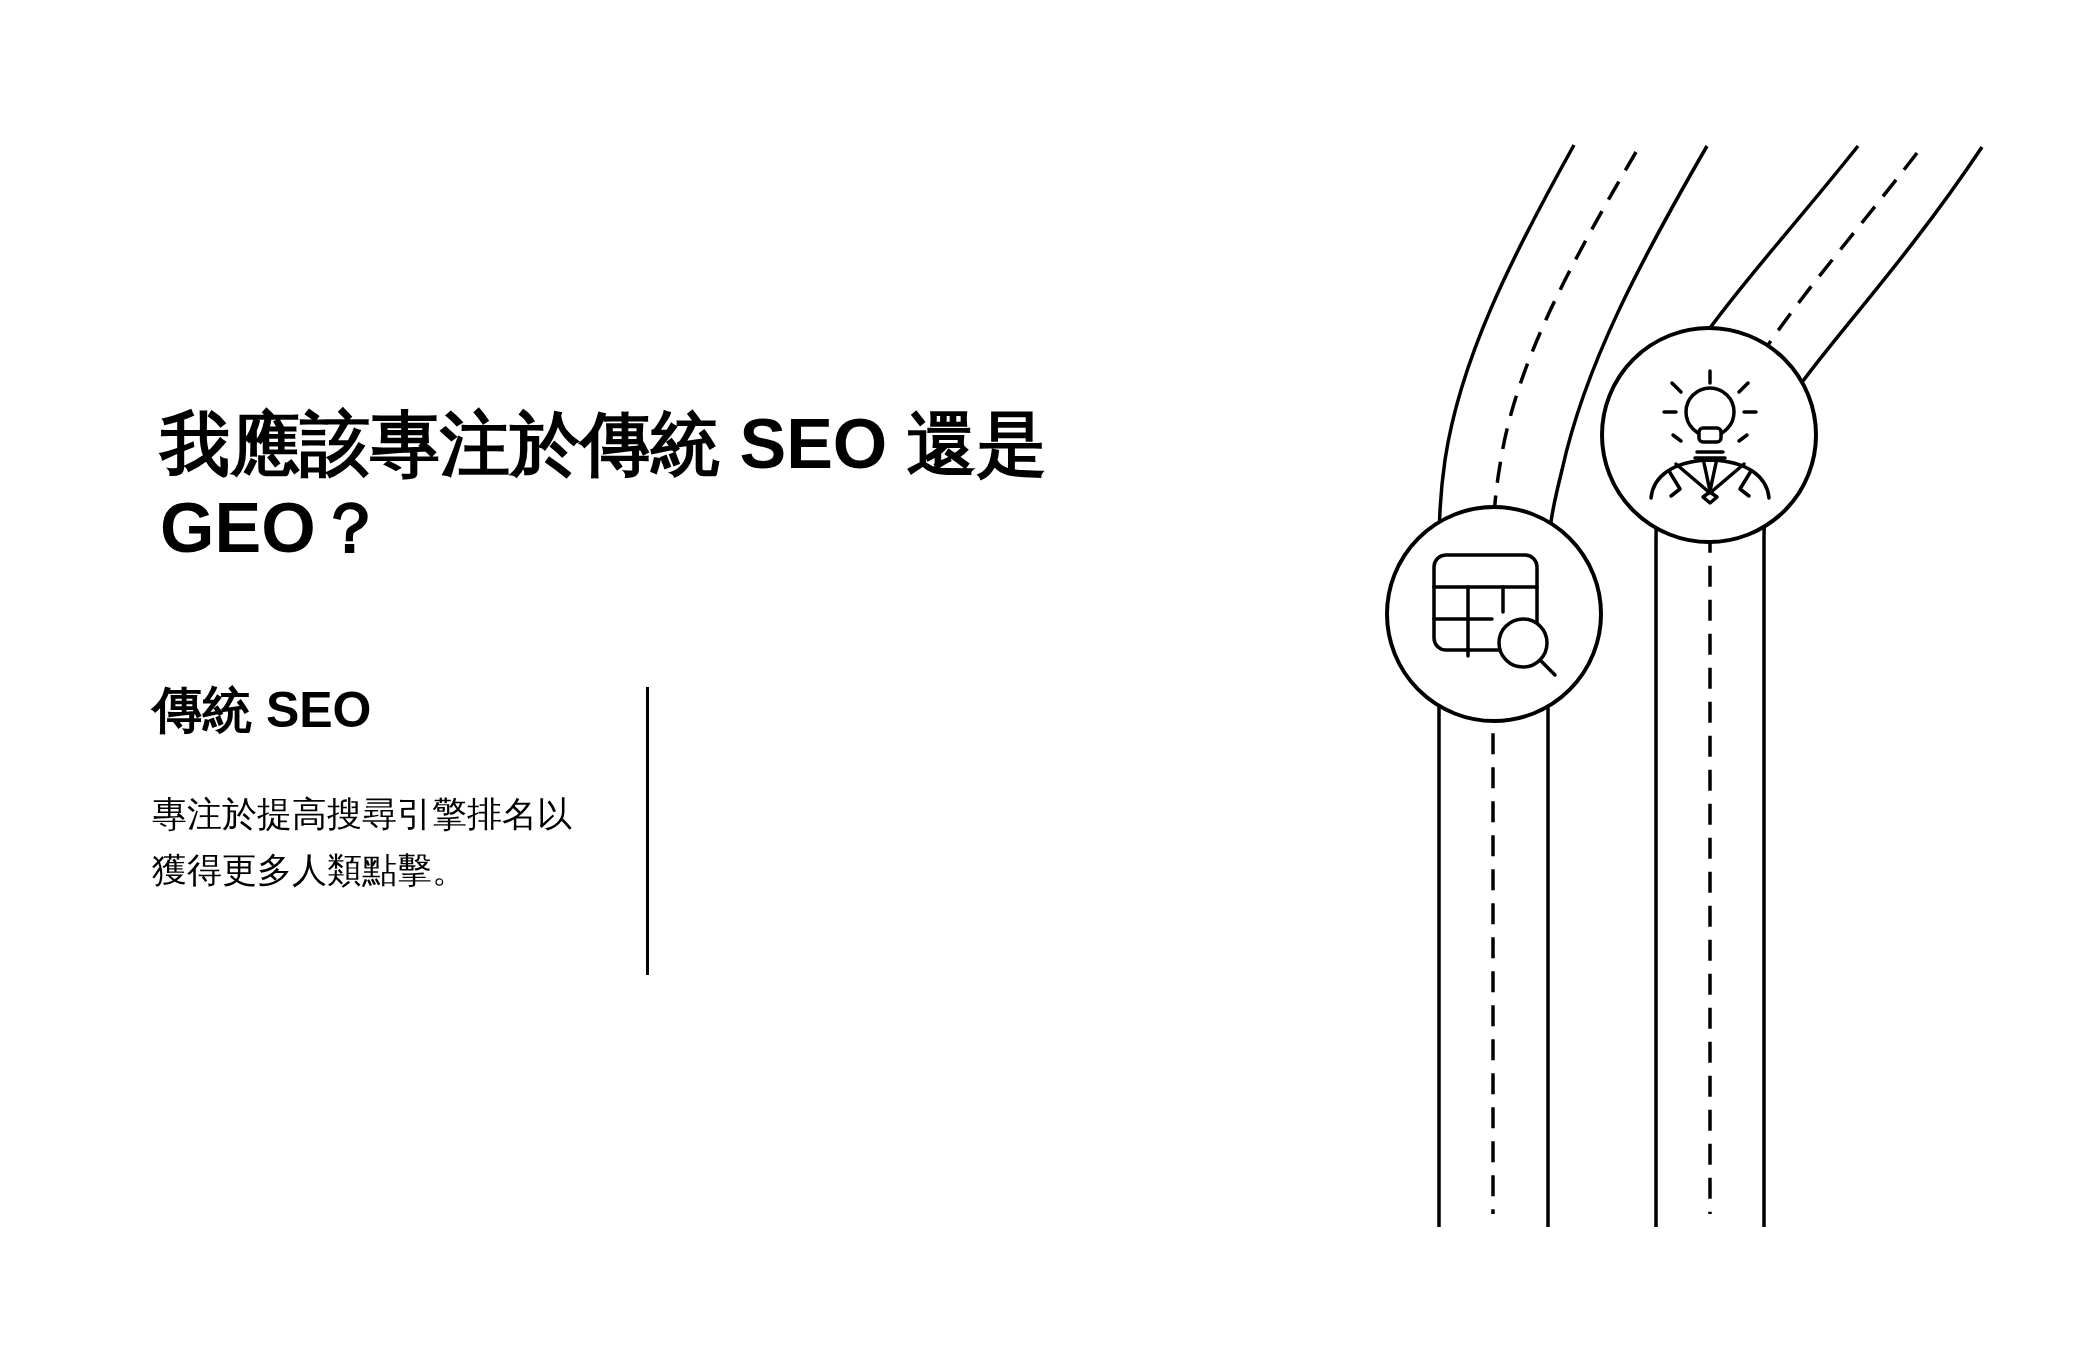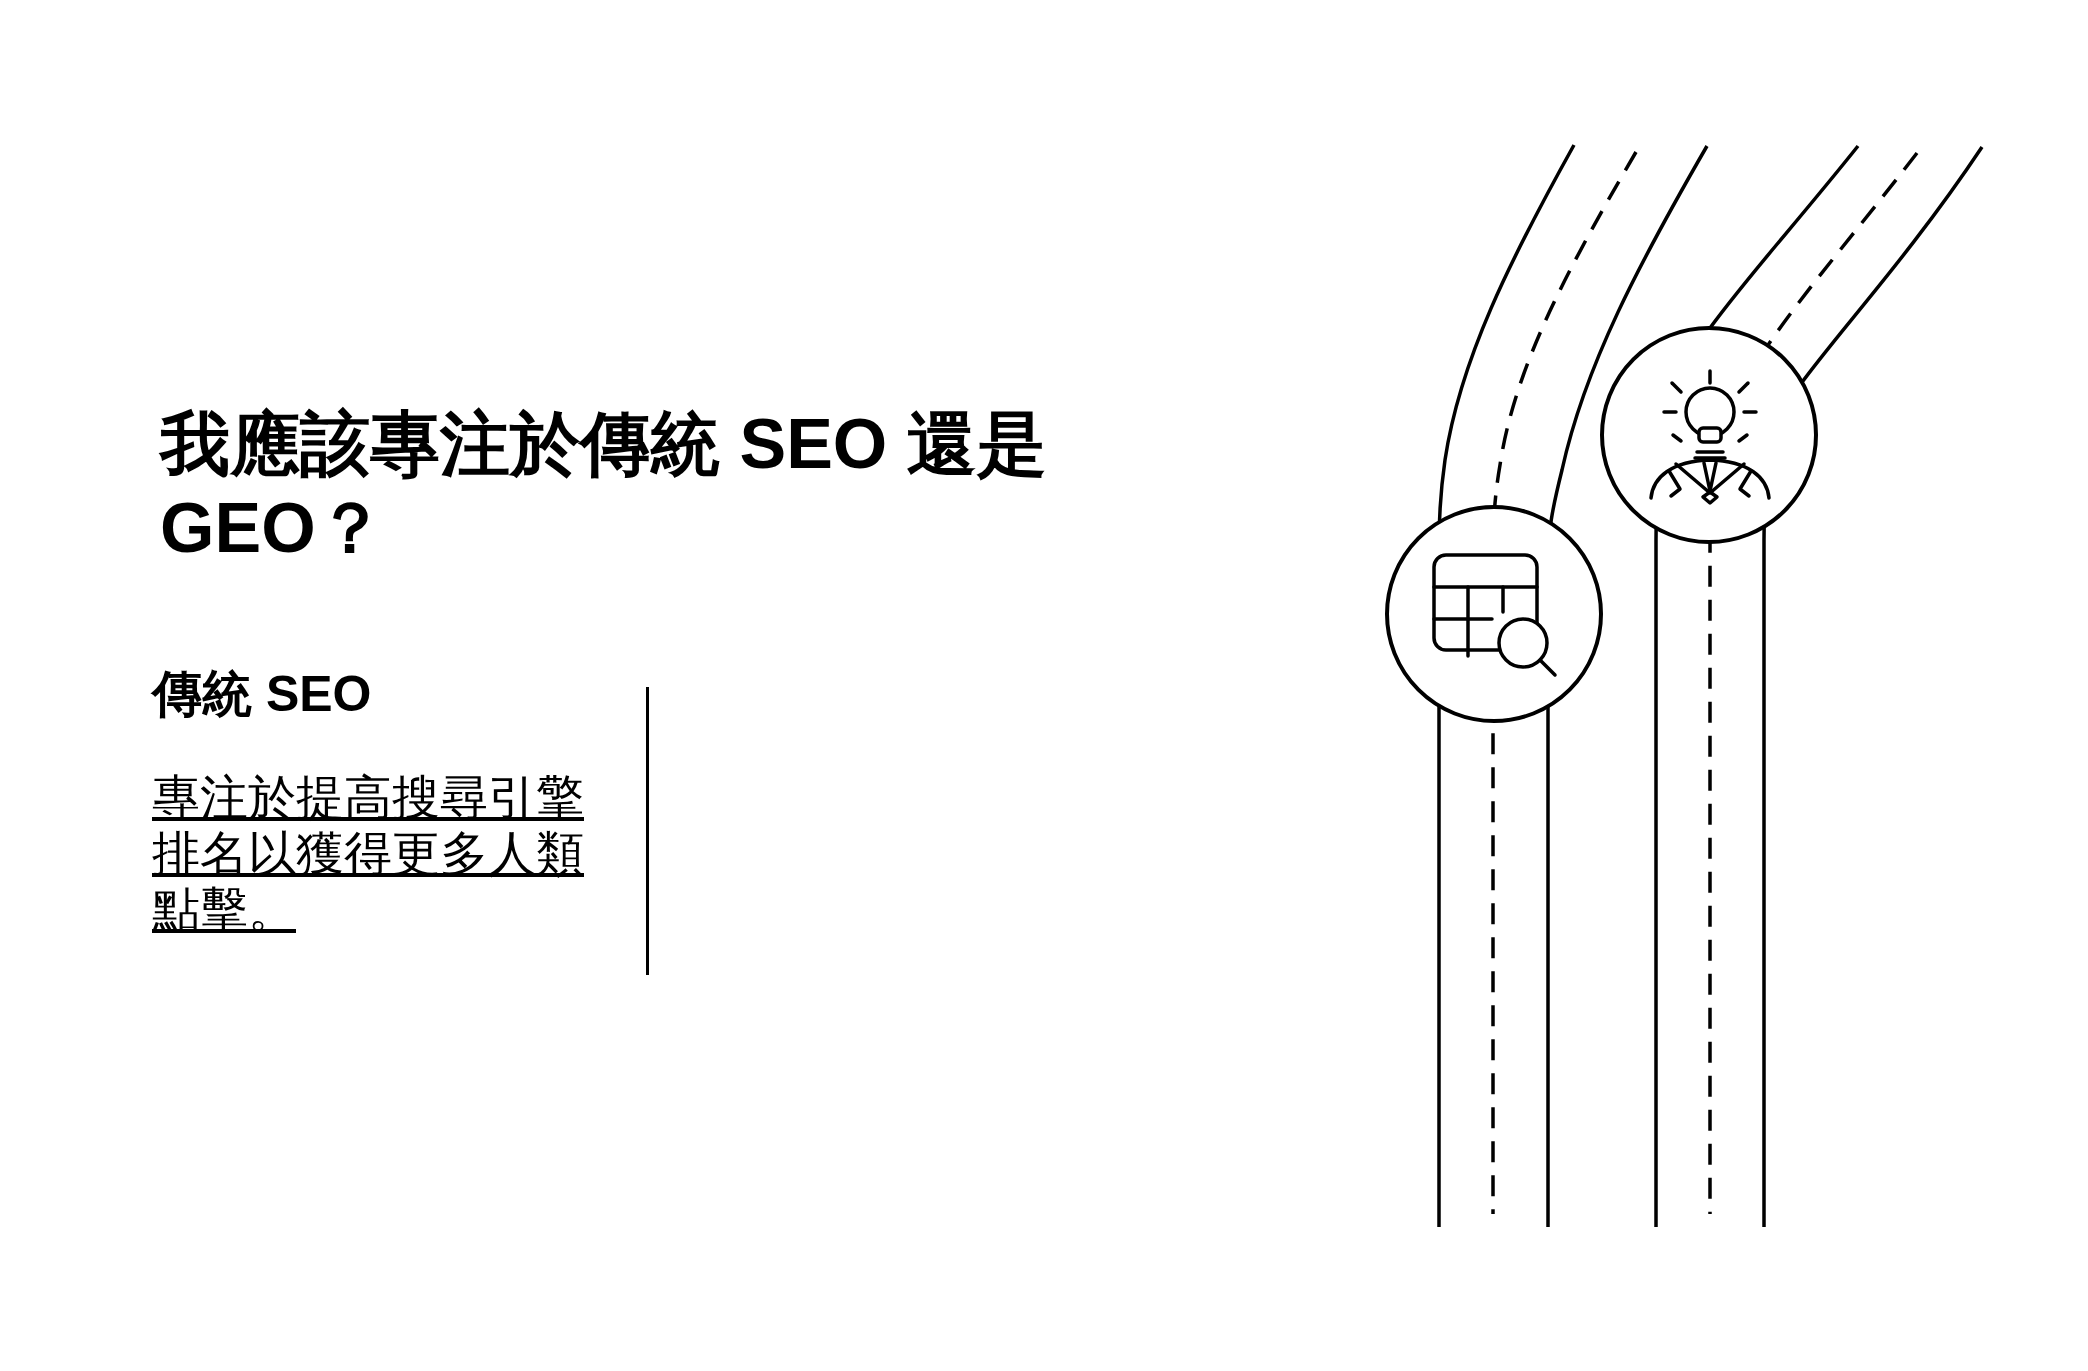--- a/index.html
+++ b/index.html
@@ -20,37 +20,36 @@
     left: 152px; top: 394px;
     width: 1150px;
     font-size: 70px;
     line-height: 84px;
     font-weight: 700;
     white-space: pre-line;
     margin: 8px;
     color: var(--ink);
   }
 
-  .col { position: absolute; top: 664px; }
+  .col { position: absolute; top: 680px; }
   .col-left  { left: 152px; width: 440px; }
   .col-right { left: 725px; width: 418px; }
   .col h2 {
     margin: 0;
     font-size: 50px;
     line-height: 60px;
     font-weight: 700;
     color: var(--ink);
   }
   .col p {
     margin: 46px 0 12px 0;
-    font-size: 48px;
+    font-size: 35px;
     line-height: 56px;
     font-weight: 400;
     color: var(--ink);
-    text-decoration: underline;
   }
 
   .divider {
     position: absolute;
     left: 646px; top: 687px;
     width: 3px; height: 288px;
     background: var(--ink);
   }
 
   svg.illustration {

